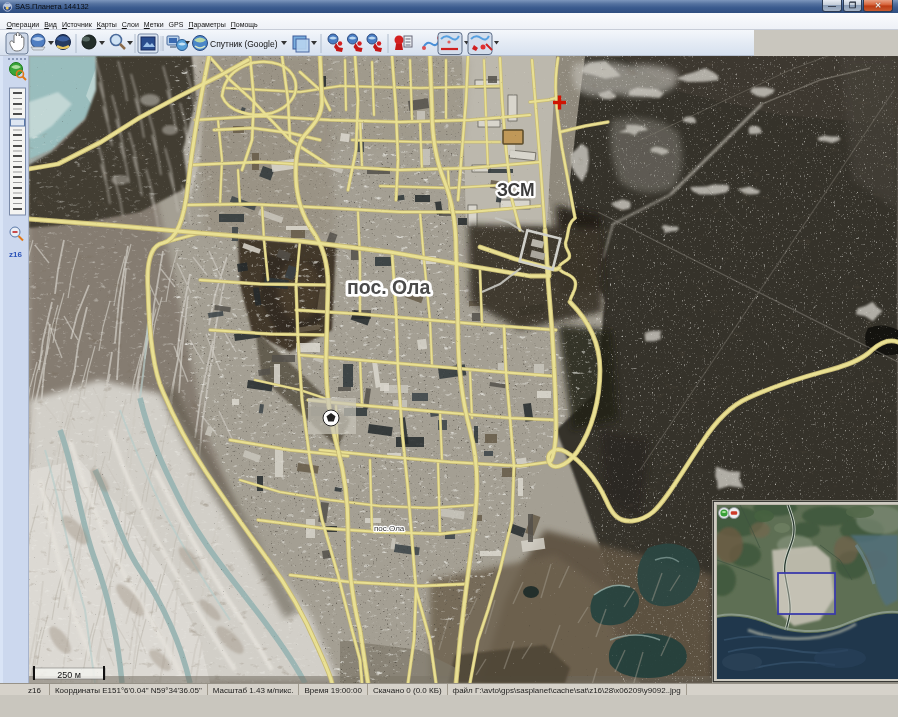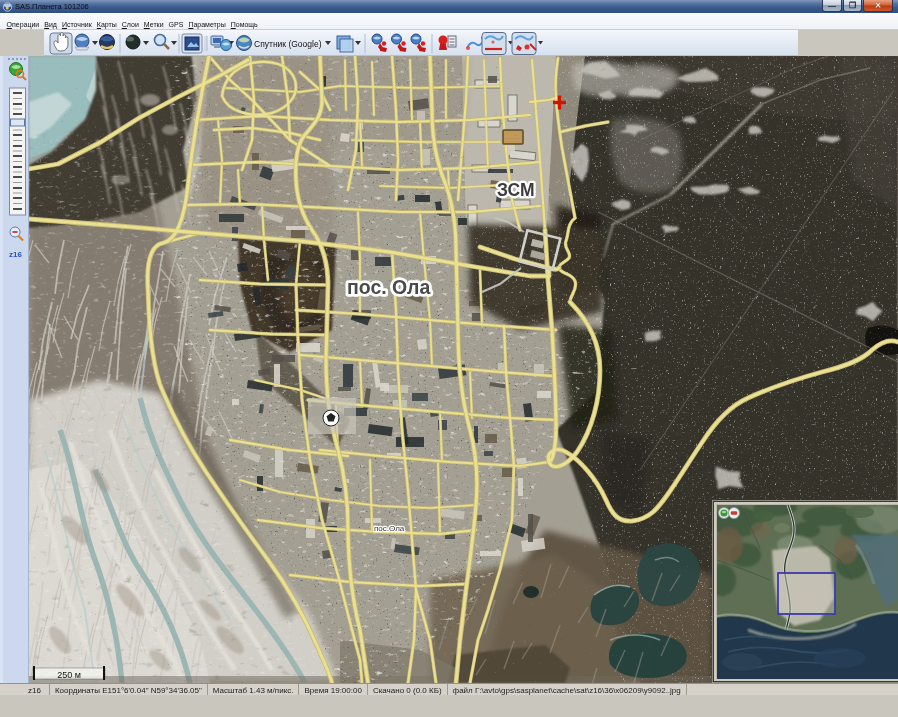--- a/index.html
+++ b/index.html
@@ -14,21 +14,21 @@
   #btnmin { left:822px; width:20px; background:linear-gradient(180deg,#e8edf4 0%,#c3ccd8 45%,#8ea0b8 50%,#a8b6c8 100%); }
   #btnmax { left:843px; width:19px; background:linear-gradient(180deg,#e8edf4 0%,#c3ccd8 45%,#8ea0b8 50%,#a8b6c8 100%); }
   #btncls { left:863px; width:30px; background:linear-gradient(180deg,#e8a184 0%,#d96840 40%,#bb3c14 55%,#c85a30 100%); }
   .winbtn span { display:block; text-align:center; font-size:8px; line-height:11px; color:#18202e; font-weight:bold; }
   
   #menubar { position:absolute; left:0; top:13px; width:898px; height:17px; background:linear-gradient(180deg,#fafbfd,#eef1f7); border-bottom:1px solid #c8cdd8; z-index:30; }
   #menubar .mi { display:inline-block; font-size:7px; color:#111; padding:4.5px 2.5px 0 2.5px; }
   #menubar .mi:first-child { margin-left:4px; }
   #menubar u { text-decoration:underline; }
   
-  #toolbar { position:absolute; left:0; top:30px; width:754px; height:26px; background:linear-gradient(180deg,#f4f7fb 0%,#e3eaf4 55%,#d7e1ef 100%); border-bottom:1px solid #b8c2d2; z-index:30;margin-left:44px; }
+  #toolbar { position:absolute; left:0; top:30px; width:754px; height:26px; background:linear-gradient(180deg,#f4f7fb 0%,#e3eaf4 55%,#d7e1ef 100%); border-bottom:1px solid #b8c2d2; z-index:30; }
   
   #sidebar { position:absolute; left:0; top:56px; width:29px; height:627px; background:#ccd8ee; border-left:3px solid #d9e4f6; border-right:1px solid #a8b4cc; z-index:25; }
   
   #statusbar { position:absolute; left:0; top:683px; width:898px; height:12px; background:#d6d2ca; border-top:1px solid #979288; font-size:8px; color:#1a1a1a; white-space:nowrap; overflow:hidden; z-index:30; }
   #statusbar .sp { display:inline-block; vertical-align:top; padding:2px 5px 0 5px; border-right:1px solid #a09a8e; height:11px; }
   
   #taskbar { position:absolute; left:0; top:729px; width:898px; height:22px;
      background:linear-gradient(180deg,#3d4c62 0%,#1b2534 18%,#121a26 55%,#0c131d 100%); z-index:40; }
 </style>
 </head>
@@ -752,21 +752,21 @@
 </g>
 </g>
 </g>
     </svg>
   <div id="titlebar">
     <svg style="position:absolute;left:2px;top:1px;" width="11" height="11" viewBox="0 0 11 11">
         <circle cx="5.5" cy="6" r="4.2" fill="#2a4a8e" stroke="#d8dde8" stroke-width="0.8"></circle>
         <ellipse cx="5.5" cy="4.4" rx="3.6" ry="1.8" fill="#b8c8e2"></ellipse>
         <circle cx="5.2" cy="7" r="1.5" fill="#e8c860"></circle>
       </svg>
-    <span class="ttext">SAS.Планета 101206</span>
+    <span class="ttext">SAS.Планета 144132</span>
   </div>
   <div id="btnmin" class="winbtn">
       <span>—</span>
     </div>
   <div id="btnmax" class="winbtn">
       <span>❐</span>
     </div>
   <div id="btncls" class="winbtn">
       <span style="color:#f0e8e4; text-shadow:0 0 1px #5a2810;">✕</span>
     </div>
@@ -901,21 +901,21 @@
           <line x1="10" y1="147.5" x2="19" y2="147.5"></line>
     </g>
     <rect x="7.5" y="63" width="14" height="7" fill="#dde6f2" stroke="#5a78a8"></rect>
 
     <circle cx="12" cy="176" r="5" fill="#e8eef6" stroke="#5a78a8"></circle>
     <line x1="9.5" y1="176" x2="14.5" y2="176" stroke="#c02020" stroke-width="1.6"></line>
     <line x1="15.5" y1="180" x2="20" y2="184.5" stroke="#e07818" stroke-width="2"></line>
     <text x="6" y="201" font-size="8" font-weight="bold" fill="#2a52b8" font-family="Liberation Sans">z16</text>
   </svg>
   </div>
-  <div id="statusbar"><span class="sp" style="padding-left:28px; padding-right:8px;">z16</span><span class="sp">Координаты E151°6'0.04" N59°34'36.05"</span><span class="sp">Масштаб 1.43 м/пикс.</span><span class="sp">Время 19:00:00</span><span class="sp">Скачано 0 (0.0 КБ)</span><span class="sp">файл Г:\avto\gps\sasplanet\cache\sat\z16\36\x06209\y9092..jpg</span></div>
+  <div id="statusbar"><span class="sp" style="padding-left:28px; padding-right:8px;">z16</span><span class="sp">Координаты E151°6'0.04" N59°34'36.05"</span><span class="sp">Масштаб 1.43 м/пикс.</span><span class="sp">Время 19:00:00</span><span class="sp">Скачано 0 (0.0 КБ)</span><span class="sp">файл Г:\avto\gps\sasplanet\cache\sat\z16\28\x06209\y9092..jpg</span></div>
   <div id="taskbar">
   <svg width="898" height="22" viewBox="0 0 898 22">
     <defs>
       <linearGradient id="tbh" x1="0" y1="0" x2="1" y2="0">
         <stop offset="0" stop-color="#506282"></stop>
             <stop offset="0.28" stop-color="#46587a"></stop>
         <stop offset="0.55" stop-color="#32415e"></stop>
             <stop offset="0.8" stop-color="#22304a"></stop>
         <stop offset="1" stop-color="#19253c"></stop>
       </linearGradient>

